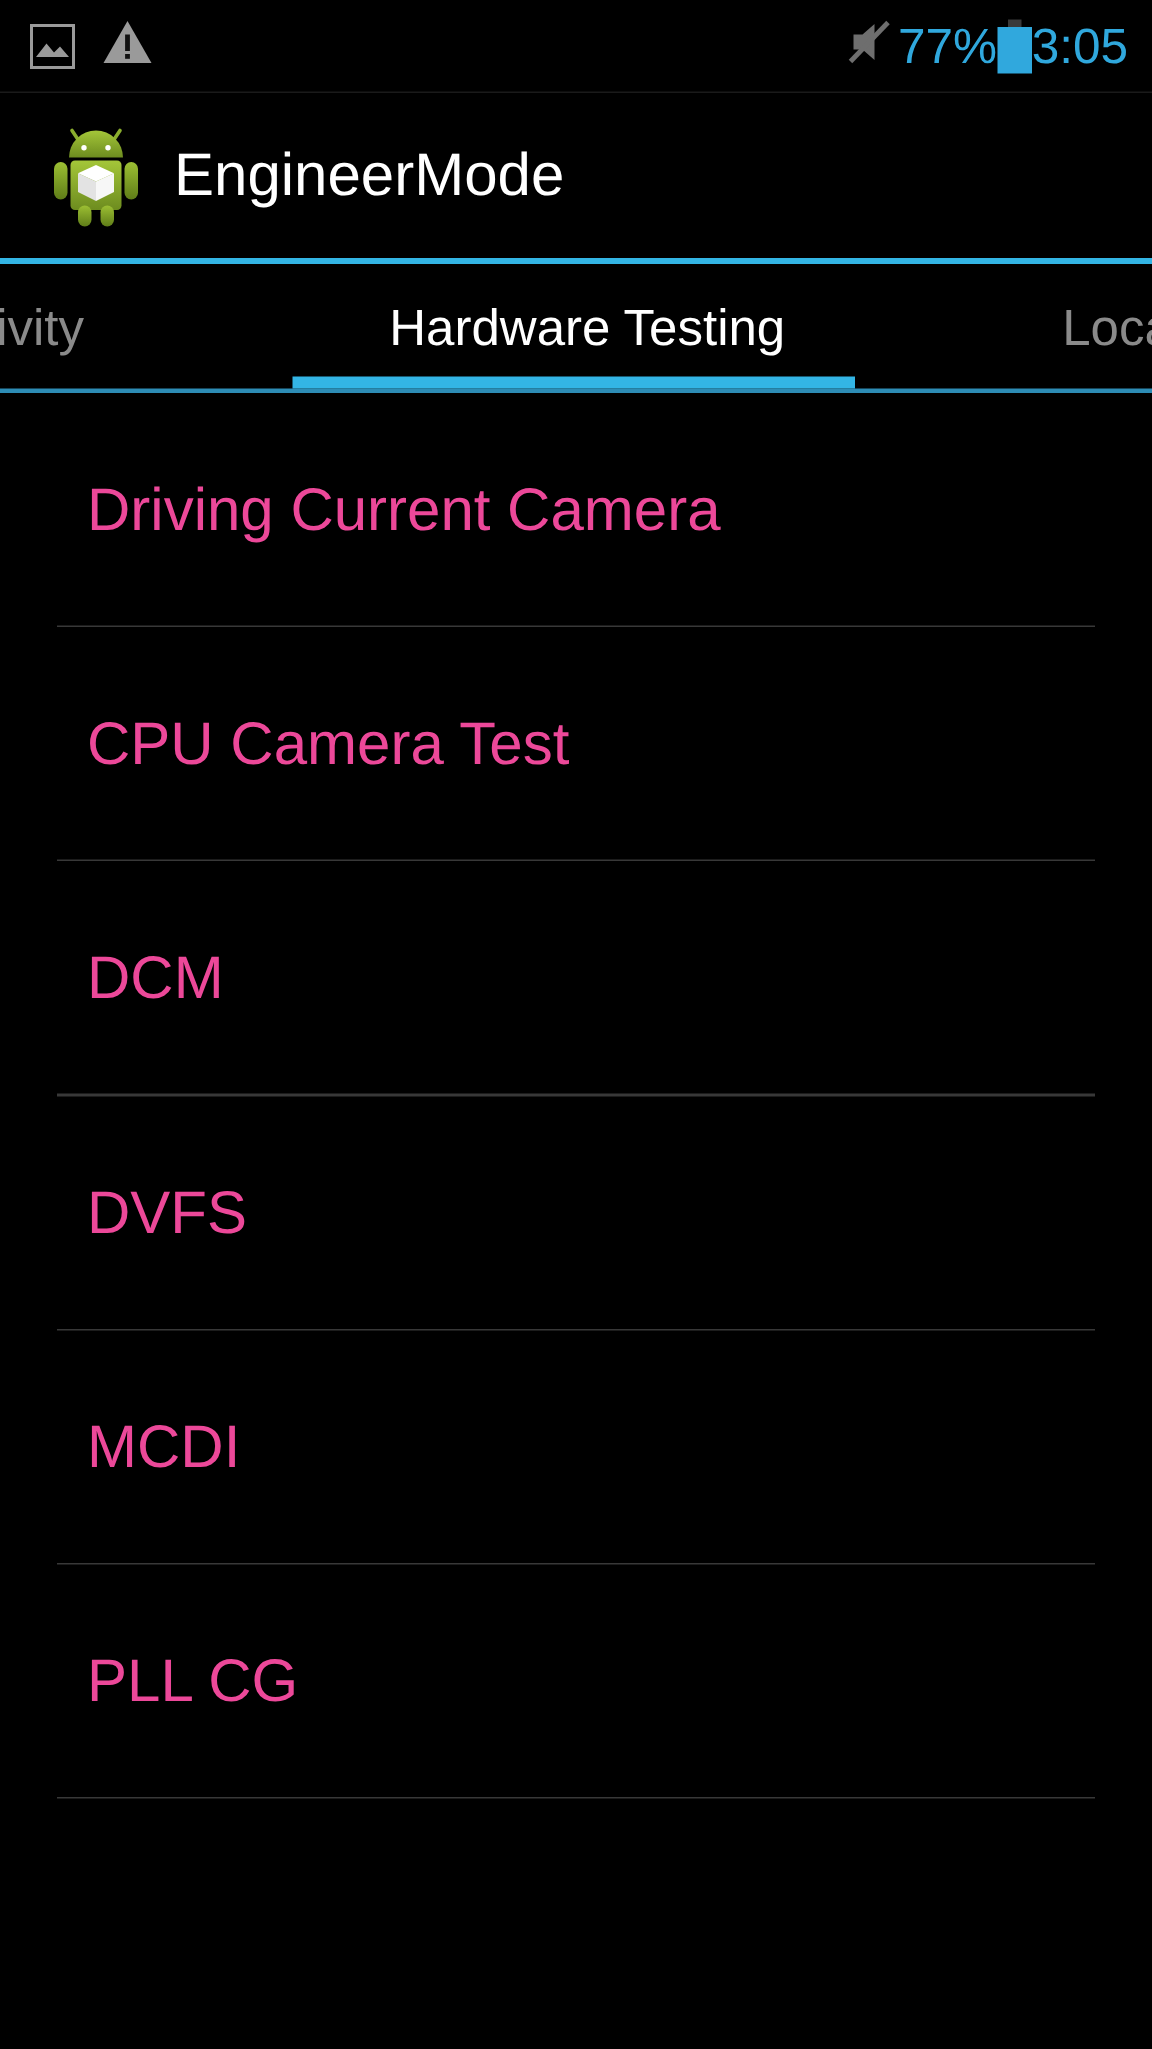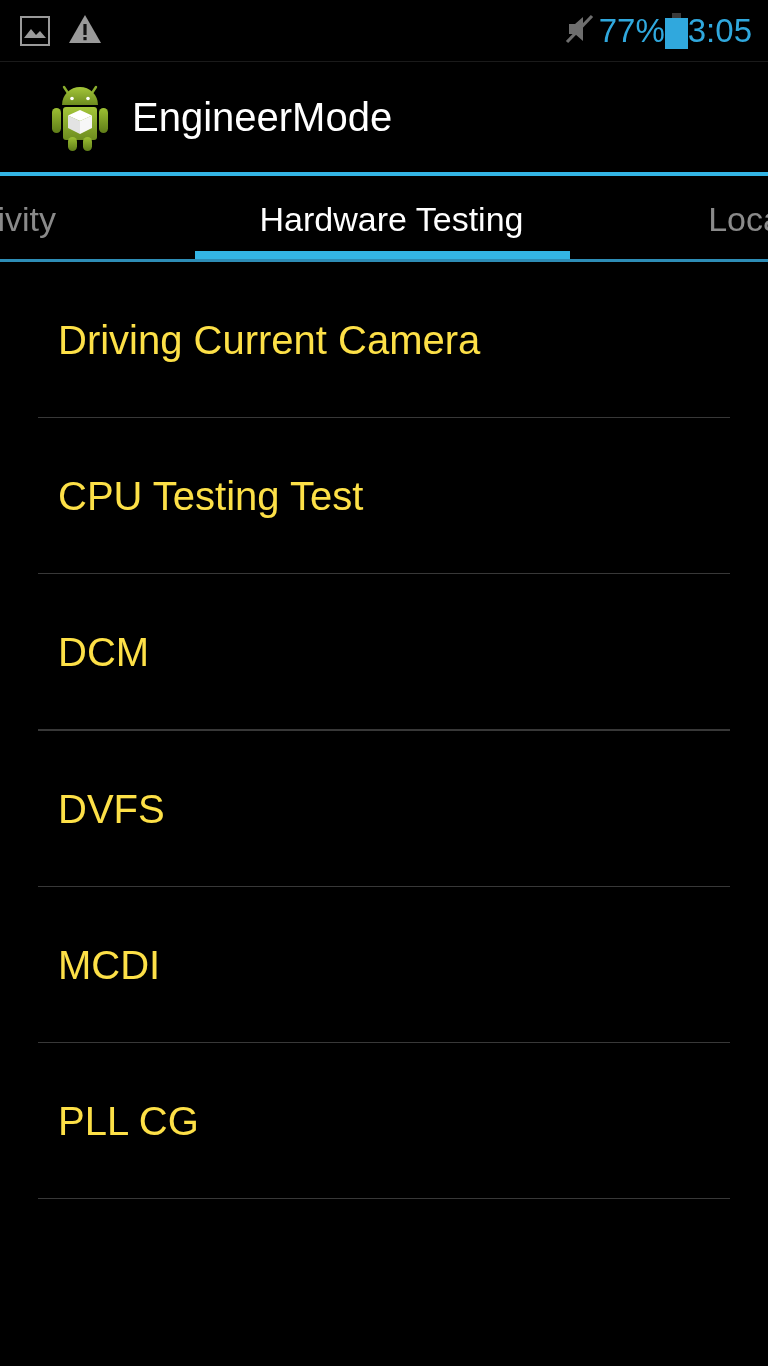--- a/index.html
+++ b/index.html
@@ -89,21 +89,21 @@
   }
 
   
   .action-bar {
     position: relative;
     height: 110px;
     flex: 0 0 110px;
     background: #000000;
     display: flex;
     align-items: center;
-    padding-left: 48px;
+    padding-left: 32px;
     box-sizing: border-box;
   }
   .app-icon {
     width: 64px;
     height: 70px;
     flex: 0 0 64px;
     display: block;
     margin-right: 20px;
   }
   .app-title {
@@ -187,21 +187,21 @@
   }
   .list-item {
     position: relative;
     height: 155px;
     display: flex;
     align-items: center;
     padding-left: 58px;
     box-sizing: border-box;
   }
   .list-item-label {
-    color: #fde047;
+    color: #ec4899;
     font-size: 40px;
     line-height: 1;
     font-family: "Liberation Sans", sans-serif;
     font-weight: 400;
   }
   .divider {
     height: 1px;
     background: #383838;
     margin: 0 38px;
   }
@@ -299,21 +299,21 @@
   </div>
 
   <div class="list">
 
     <div class="list-item">
       <span class="list-item-label">Driving Current Camera</span>
     </div>
     <div class="divider"></div>
 
     <div class="list-item">
-      <span class="list-item-label">CPU Testing Test</span>
+      <span class="list-item-label">CPU Camera Test</span>
     </div>
     <div class="divider"></div>
 
     <div class="list-item">
       <span class="list-item-label">DCM</span>
     </div>
     <div class="divider"></div>
 
     <div class="divider"></div>
 

